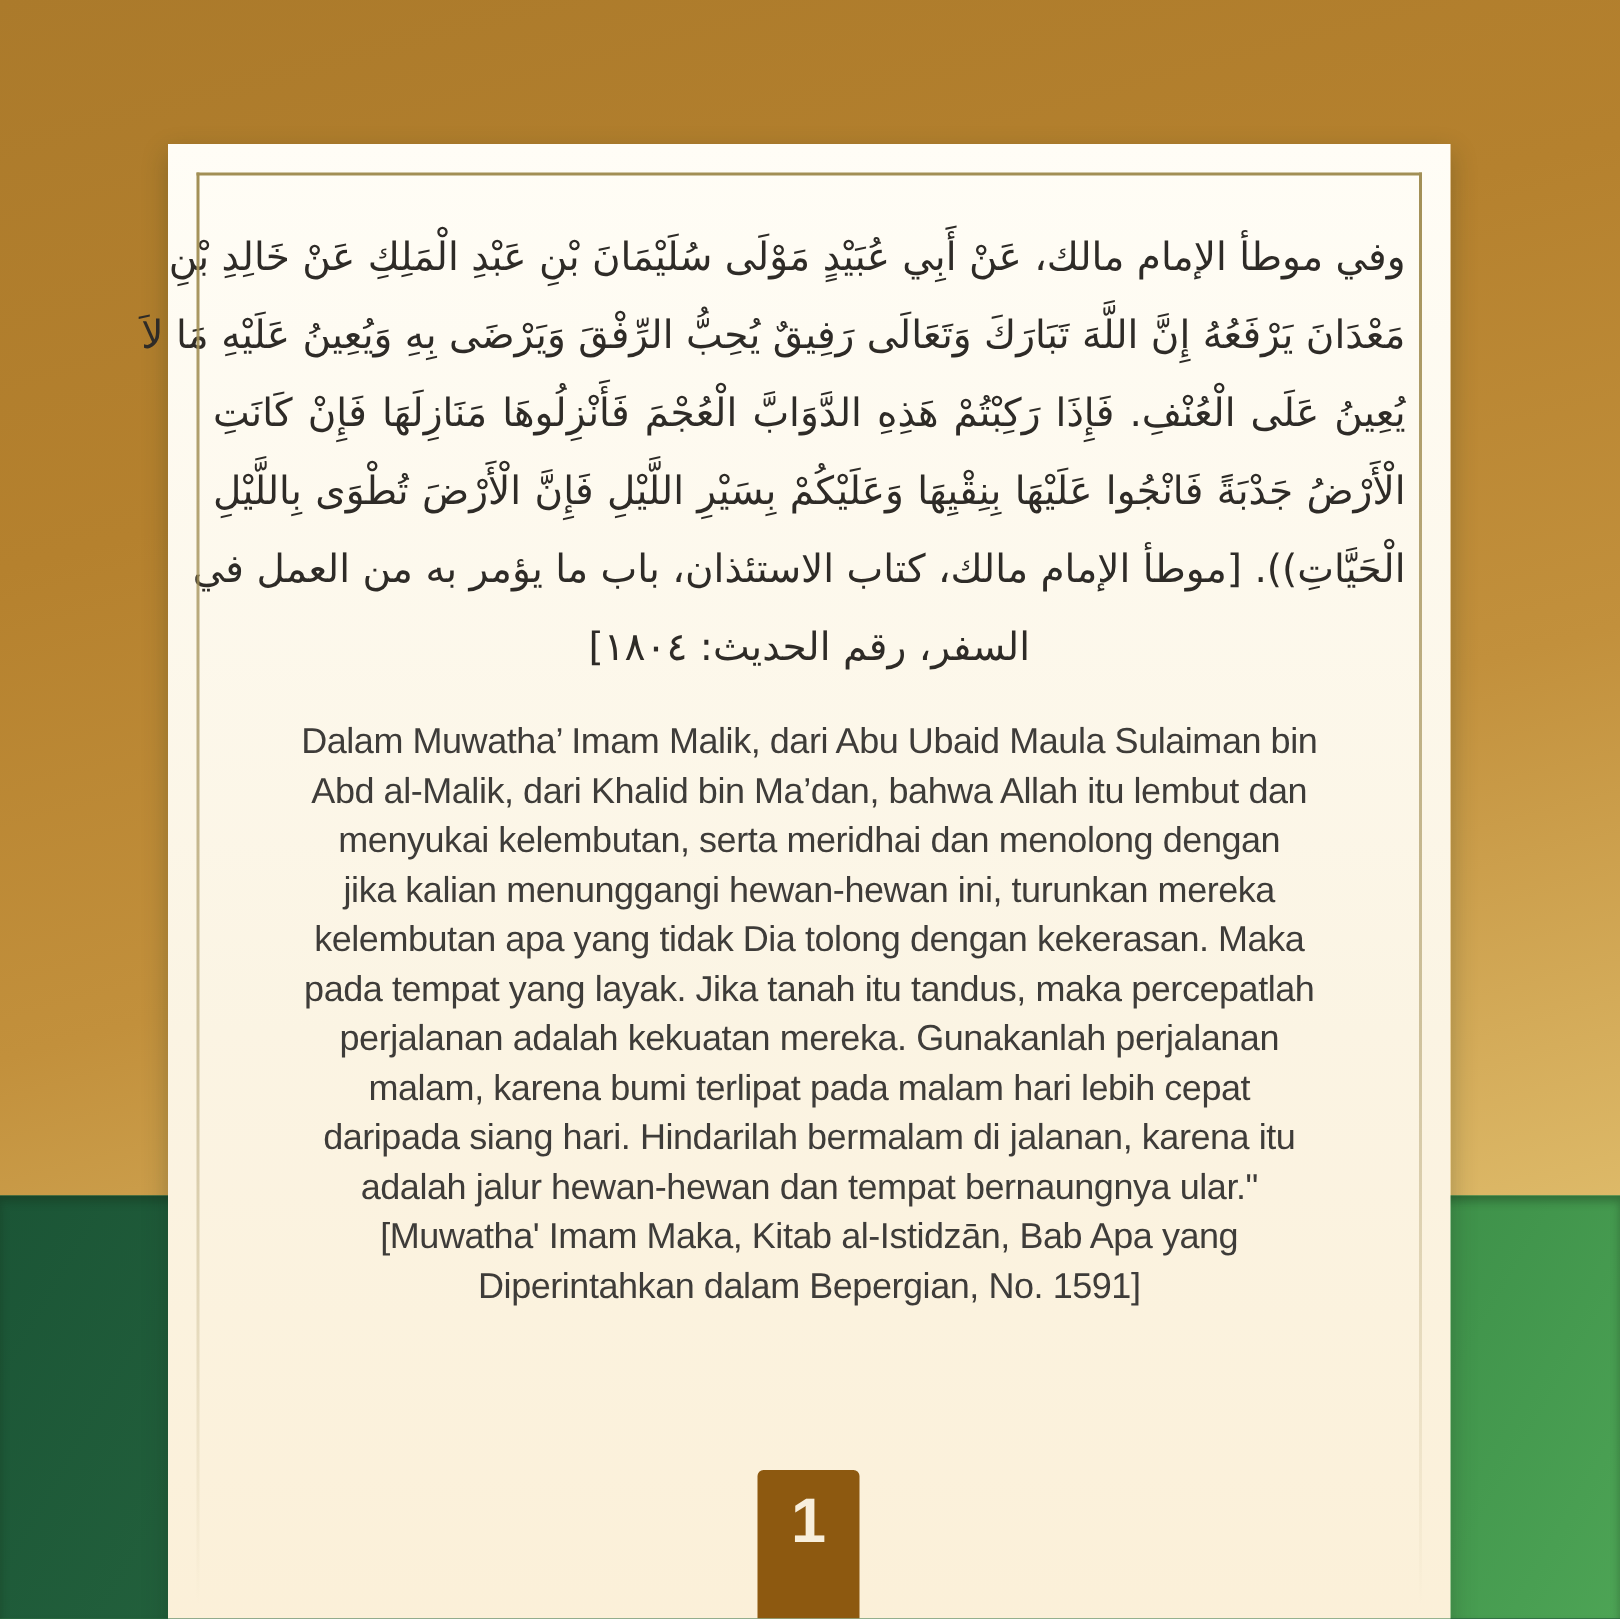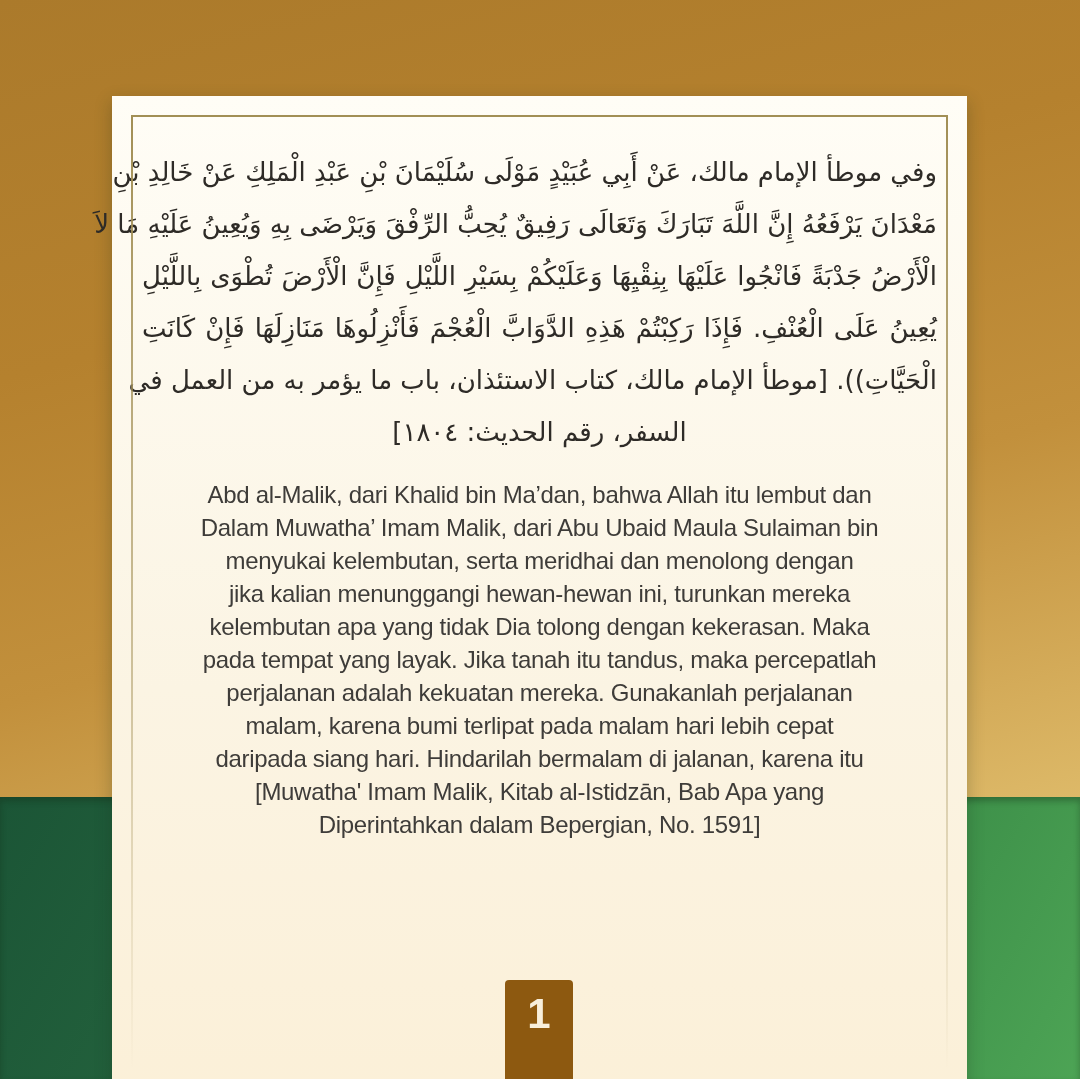--- a/index.html
+++ b/index.html
@@ -55,36 +55,37 @@
 <div class="card">
   <div class="frame">
     <div class="frame-top"></div>
     <div class="frame-left"></div>
     <div class="frame-right"></div>
   </div>
 
   <div class="arabic">
     <div class="ar-line">وفي موطأ الإمام مالك، عَنْ أَبِي عُبَيْدٍ مَوْلَى سُلَيْمَانَ بْنِ عَبْدِ الْمَلِكِ عَنْ خَالِدِ بْنِ</div>
     <div class="ar-line">مَعْدَانَ يَرْفَعُهُ إِنَّ اللَّهَ تَبَارَكَ وَتَعَالَى رَفِيقٌ يُحِبُّ الرِّفْقَ وَيَرْضَى بِهِ وَيُعِينُ عَلَيْهِ مَا لاَ</div>
+    <div class="ar-line">يُعِينُ عَلَى الْعُنْفِ. فَإِذَا رَكِبْتُمْ هَذِهِ الدَّوَابَّ الْعُجْمَ فَأَنْزِلُوهَا مَنَازِلَهَا فَإِنْ كَانَتِ</div>
     <div class="ar-line">الْأَرْضُ جَدْبَةً فَانْجُوا عَلَيْهَا بِنِقْيِهَا وَعَلَيْكُمْ بِسَيْرِ اللَّيْلِ فَإِنَّ الْأَرْضَ تُطْوَى بِاللَّيْلِ</div>
-    <div class="ar-line">يُعِينُ عَلَى الْعُنْفِ. فَإِذَا رَكِبْتُمْ هَذِهِ الدَّوَابَّ الْعُجْمَ فَأَنْزِلُوهَا مَنَازِلَهَا فَإِنْ كَانَتِ</div>
     <div class="ar-line">الْحَيَّاتِ)). [موطأ الإمام مالك، كتاب الاستئذان، باب ما يؤمر به من العمل في</div>
     <div class="ar-line ar-center">السفر، رقم الحديث: ١٨٠٤]</div>
   </div>
 
   <div class="translation">
+    <div>Dalam Muwatha’ Imam Malik, dari Abu Ubaid Maula Sulaiman bin</div>
     <div>Abd al-Malik, dari Khalid bin Ma’dan, bahwa Allah itu lembut dan</div>
-    <div>Dalam Muwatha’ Imam Malik, dari Abu Ubaid Maula Sulaiman bin</div>
     <div>menyukai kelembutan, serta meridhai dan menolong dengan</div>
     <div>jika kalian menunggangi hewan-hewan ini, turunkan mereka</div>
     <div>kelembutan apa yang tidak Dia tolong dengan kekerasan. Maka</div>
     <div>pada tempat yang layak. Jika tanah itu tandus, maka percepatlah</div>
     <div>perjalanan adalah kekuatan mereka. Gunakanlah perjalanan</div>
     <div>malam, karena bumi terlipat pada malam hari lebih cepat</div>
     <div>daripada siang hari. Hindarilah bermalam di jalanan, karena itu</div>
-    <div>[Muwatha' Imam Malik, Kitab al-Istidzān, Bab Apa yang</div>
+    <div>adalah jalur hewan-hewan dan tempat bernaungnya ular."</div>
+    <div>[Muwatha' Imam Maka, Kitab al-Istidzān, Bab Apa yang</div>
     <div>Diperintahkan dalam Bepergian, No. 1591]</div>
   </div>
 </div>
 
 <div class="page-badge">
   <span>1</span>
 </div>
 
 </body></html>

